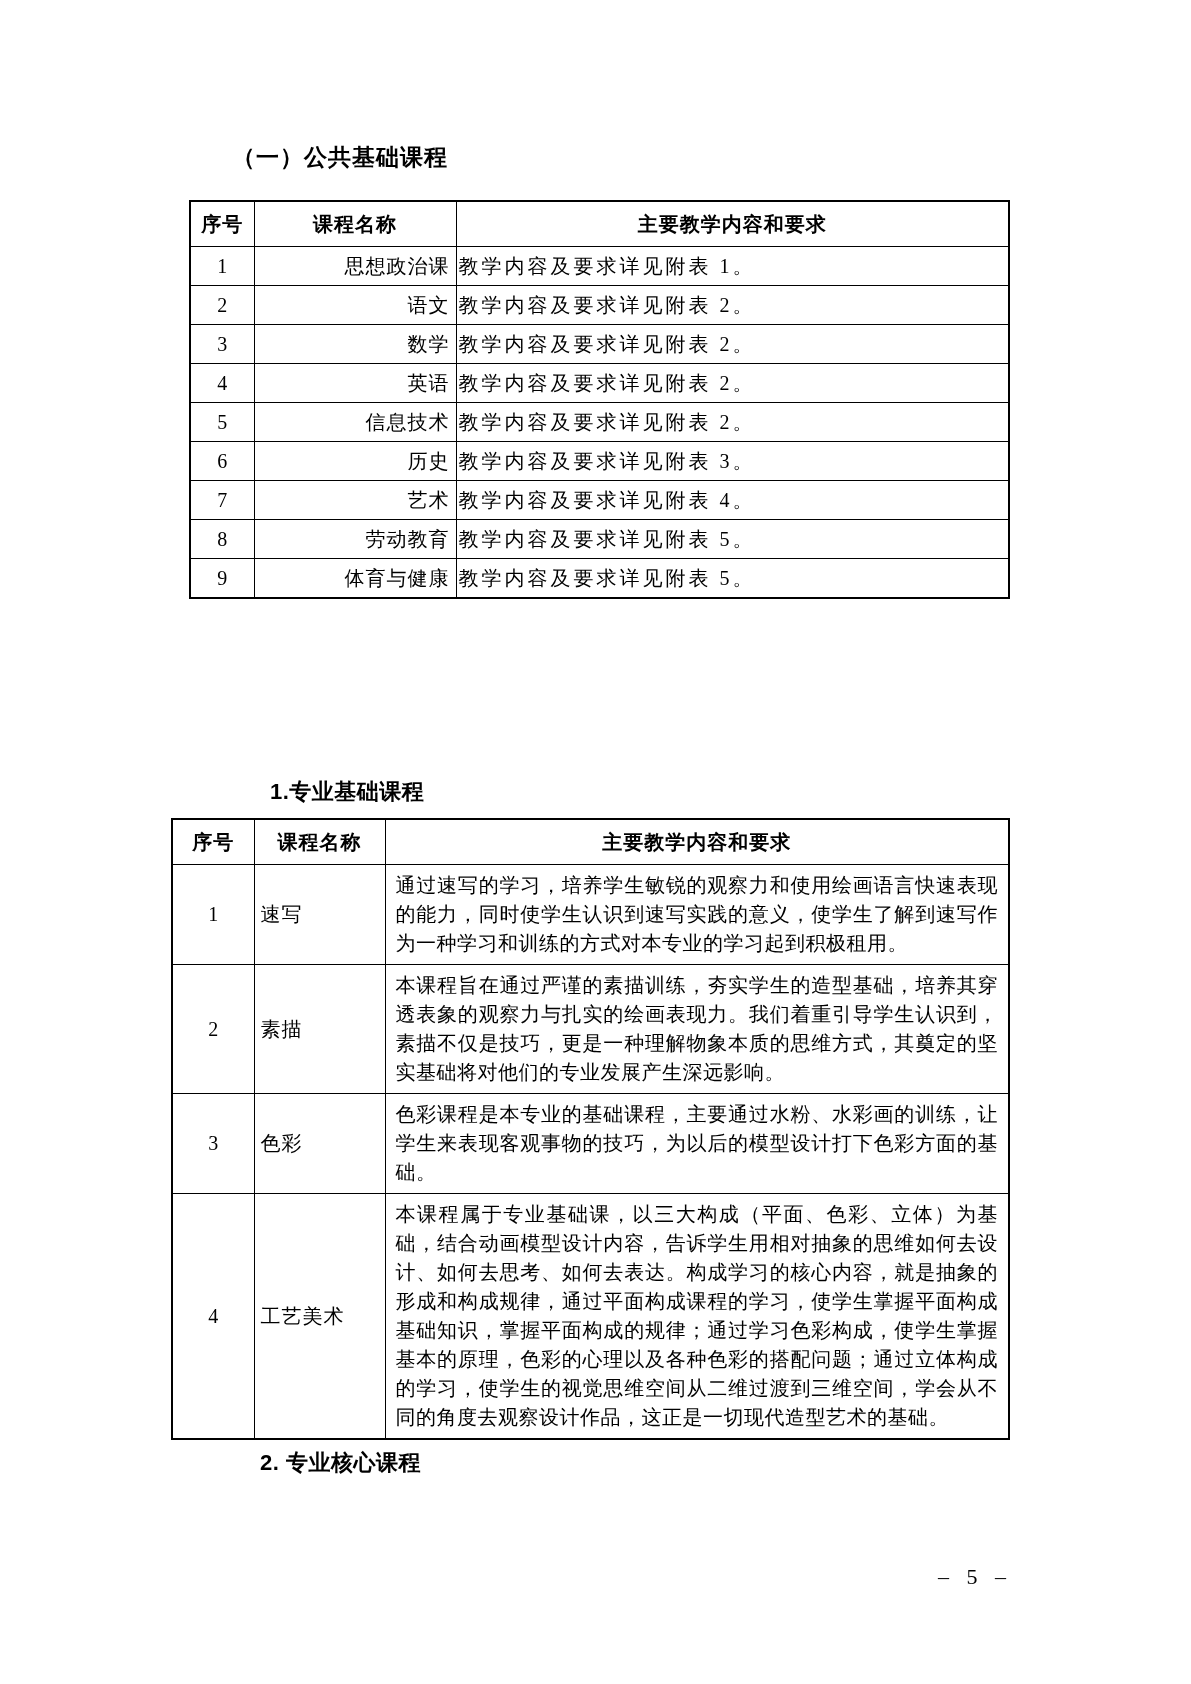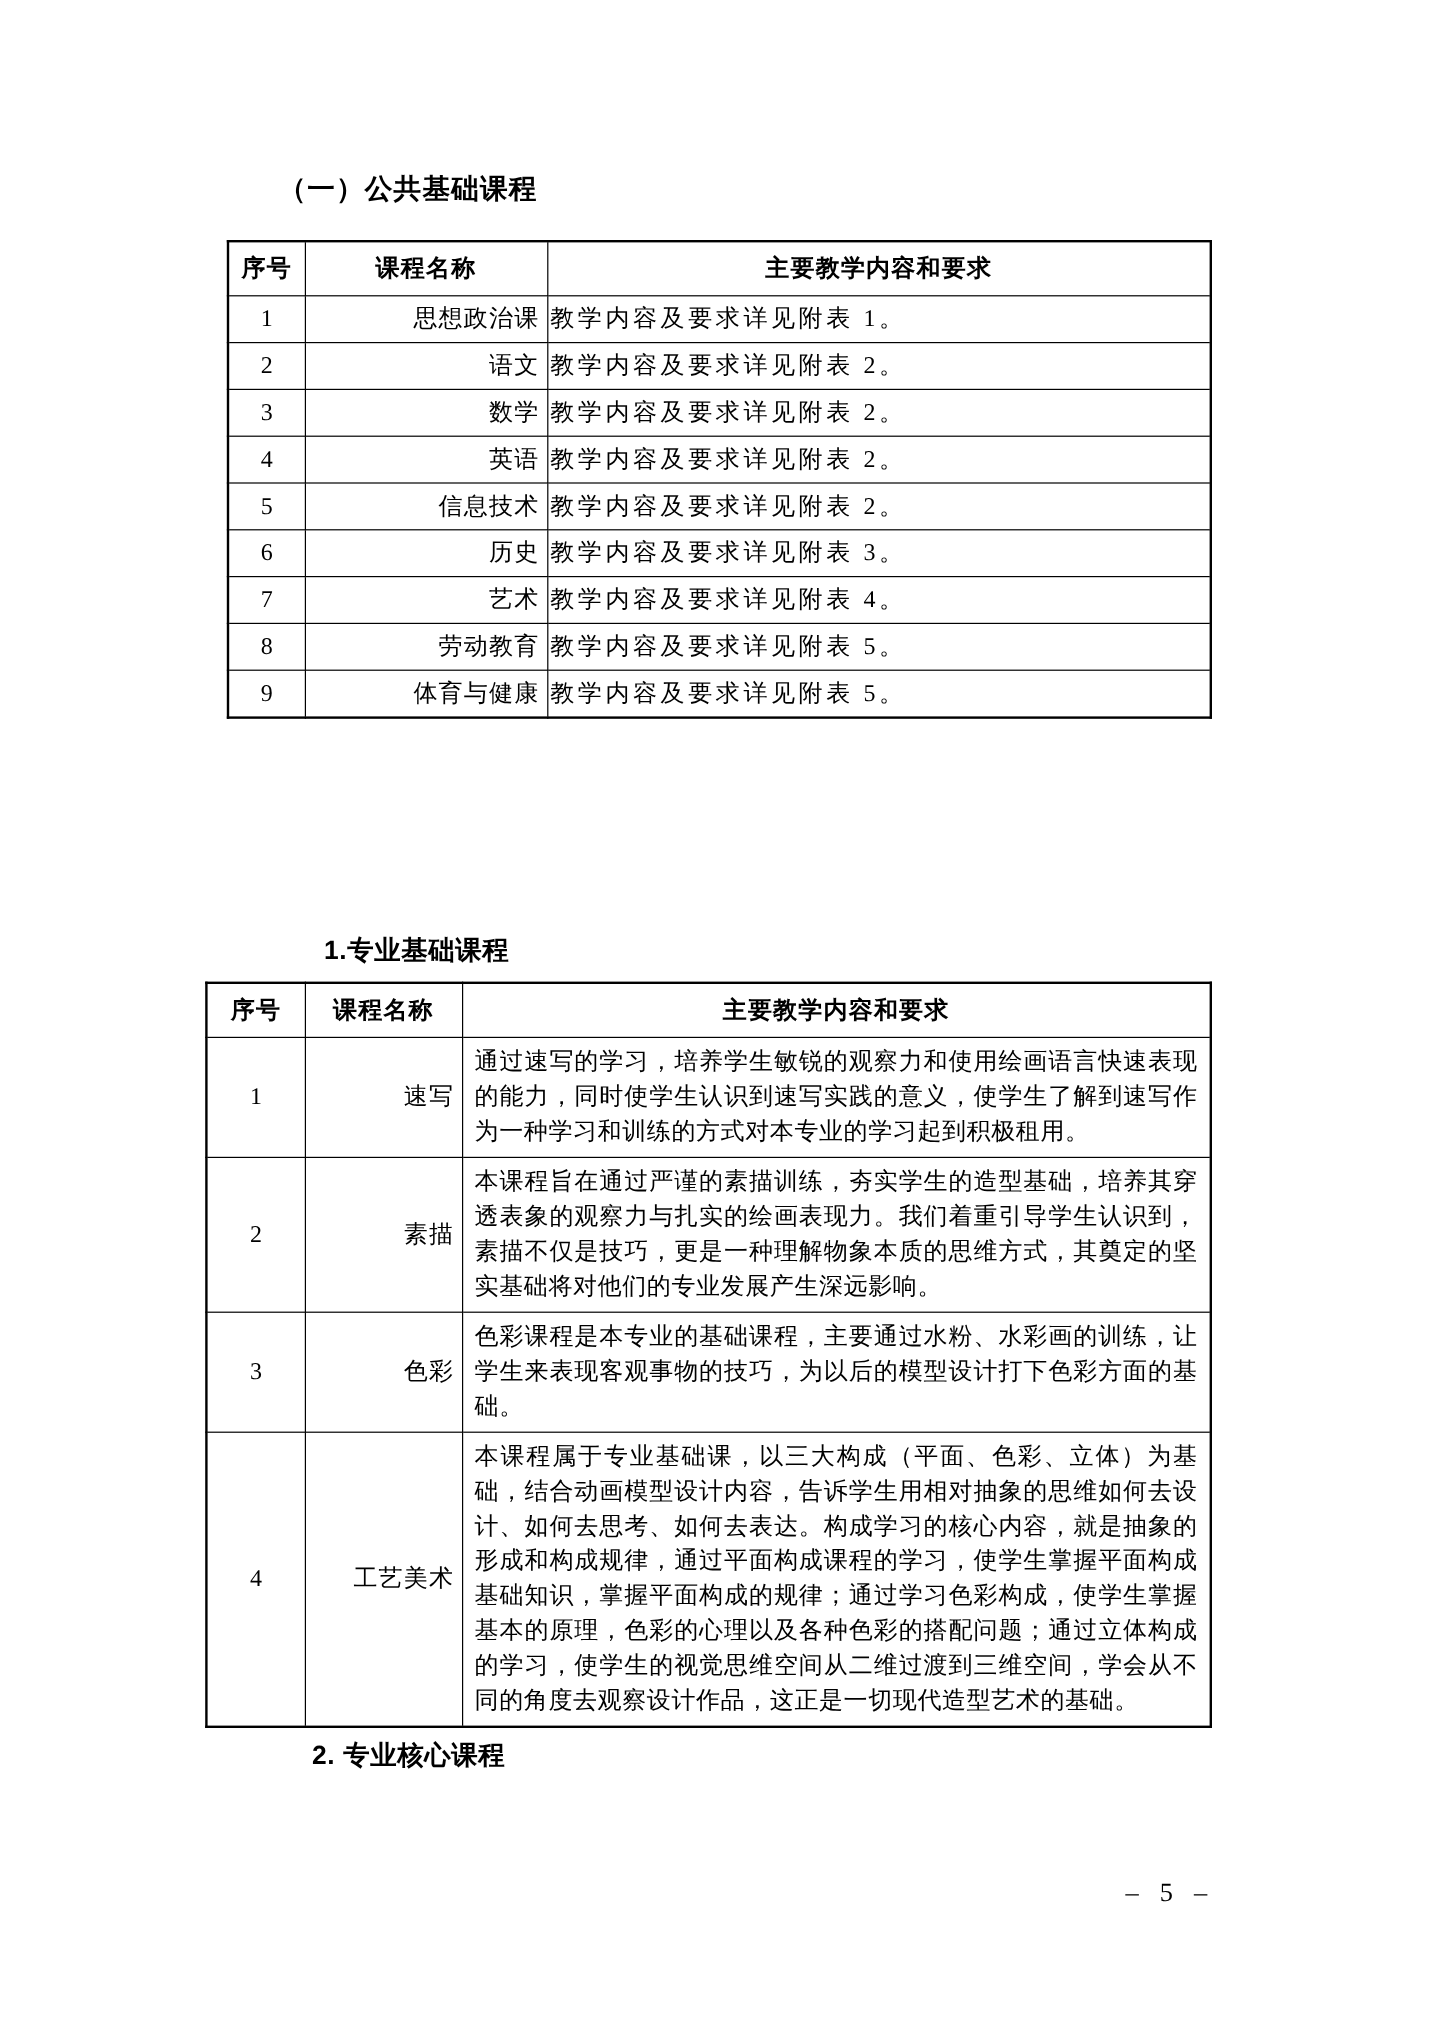--- a/index.html
+++ b/index.html
@@ -55,21 +55,21 @@
   
   #table1{left:189px;top:200px;width:819px;}
   #table1 td{height:34px;}
   #table1 .c-num{text-align:center;}
   #table1 .c-name{text-align:right;letter-spacing:1px;}
   #table1 .c-desc{text-align:left;padding-left:2px;letter-spacing:3px;}
 
   
   #table2{left:171px;top:818px;width:837px;}
   #table2 .c-num{text-align:center;}
-  #table2 .c-name{text-align:right;letter-spacing:1px;}
+  #table2 .c-name{text-align:left;letter-spacing:1px;}
   #table2 .c-desc{
     text-align:justify;
     text-align-last:left;
     word-break:break-all;
     padding:6px 10px;
     letter-spacing:0.5px;
   }
 
   .page-number{
     position:absolute;

